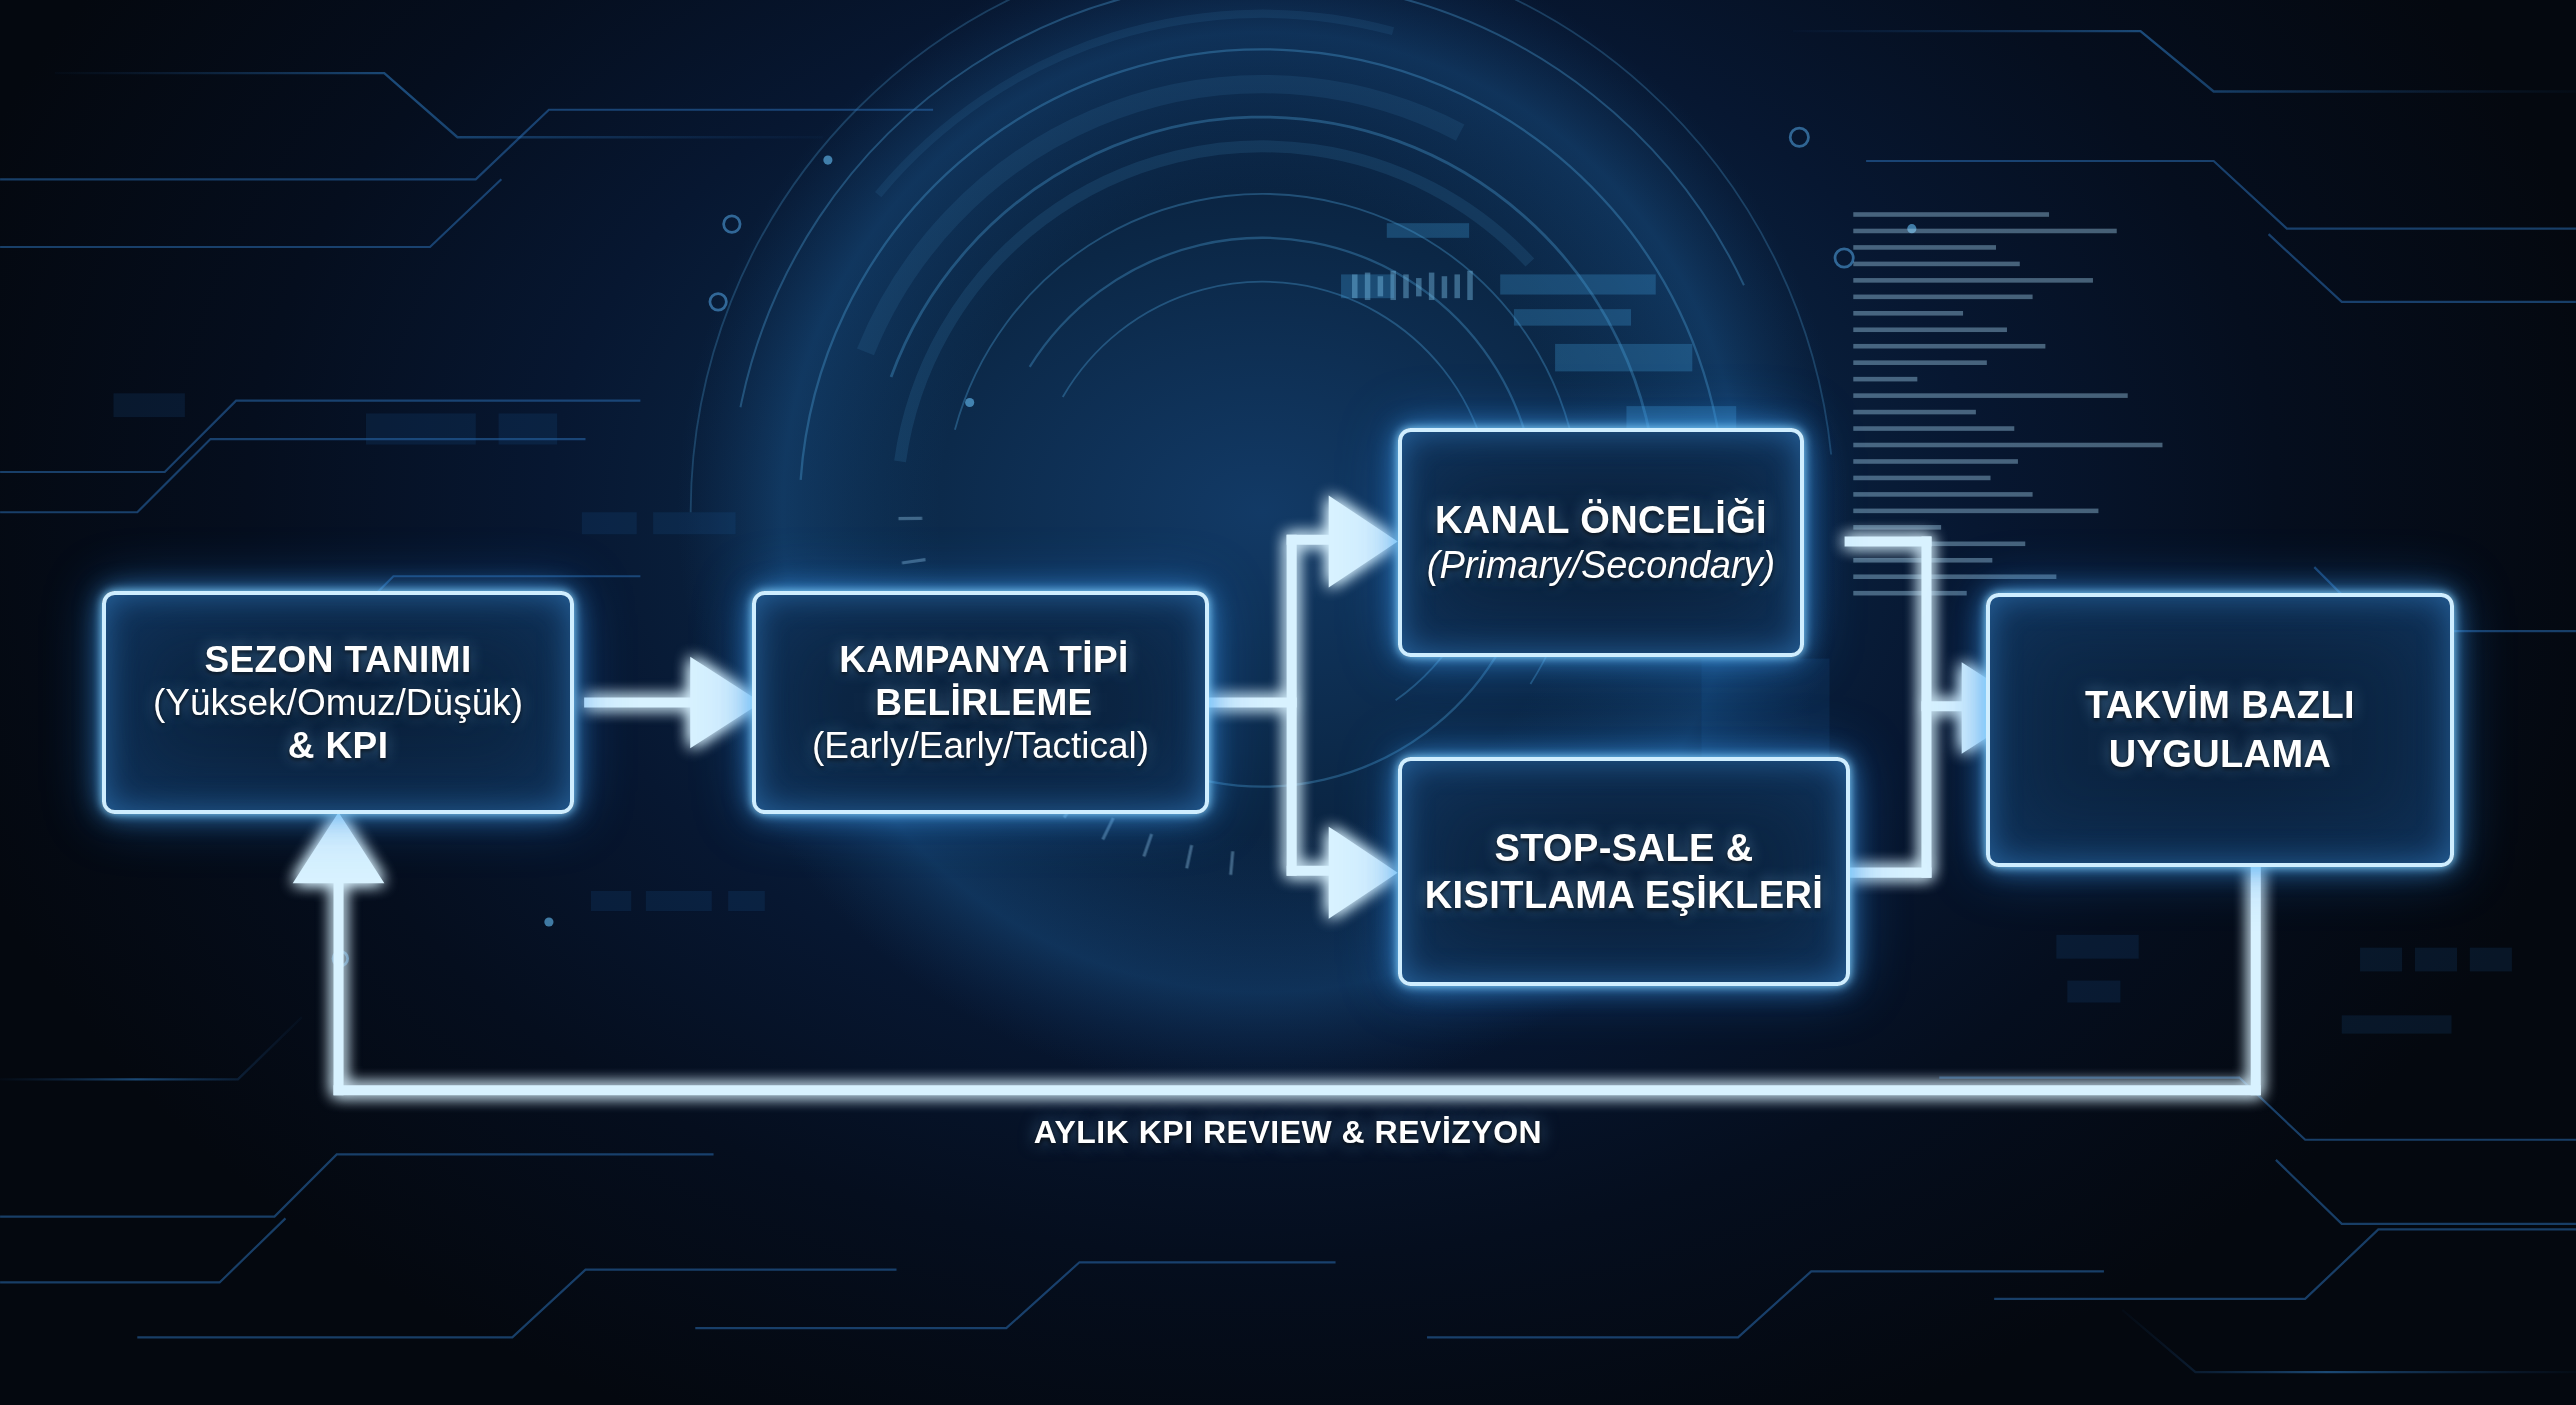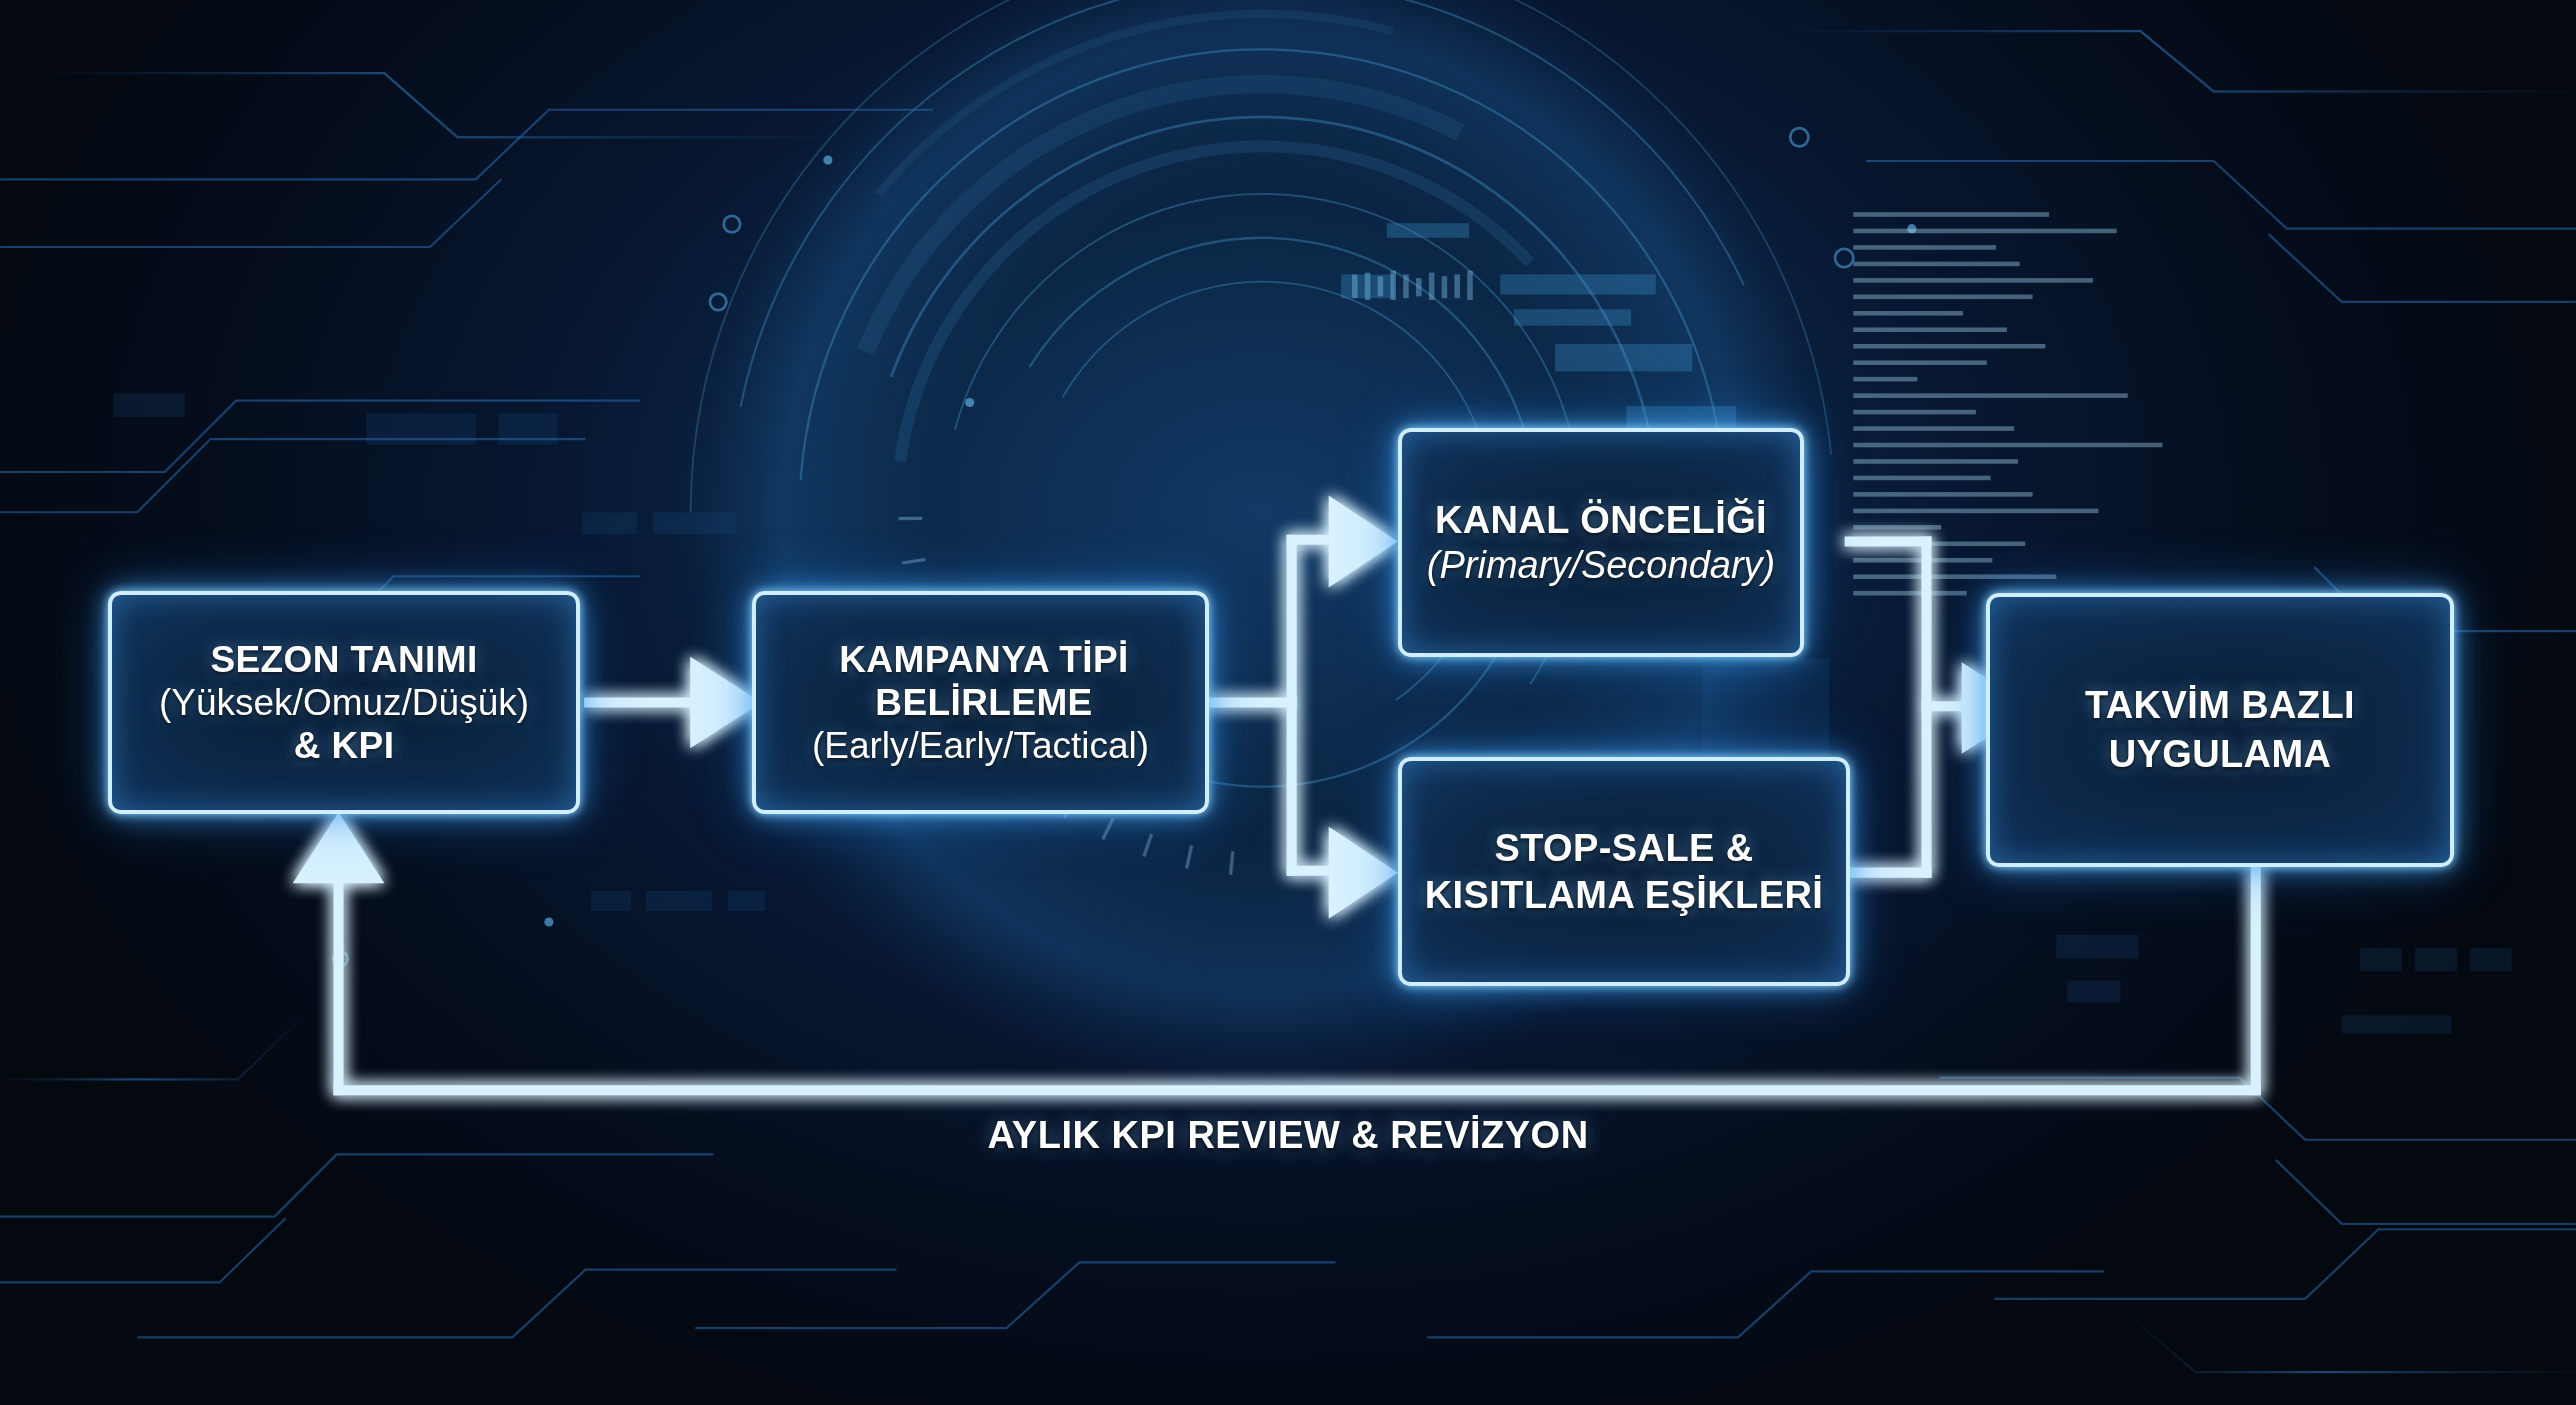--- a/index.html
+++ b/index.html
@@ -55,21 +55,21 @@
     white-space: nowrap;
   }
   .node .l-reg {
     font-weight: normal;
     letter-spacing: 0px;
     text-shadow: 0 1.8px 4.6px rgba(0,0,0,0.72), 0 0 14.6px rgba(150,215,255,0.40);
     white-space: nowrap;
   }
 
   
-  #node-sezon     { left: 102px; top: 591px; width: 472px;  height: 223px; margin-left: 6px; }
+  #node-sezon     { left: 102px; top: 591px; width: 472px;  height: 223px; }
   #node-kampanya  { left: 752px; top: 591px; width: 457px;  height: 223px; }
   #node-kanal     { left: 1398px; top: 428px; width: 406px; height: 229px; }
   #node-stopsale  { left: 1398px; top: 757px; width: 452px; height: 229px; }
   #node-takvim    { left: 1986px; top: 593px; width: 468px; height: 274px; }
 
   #node-sezon .l-bold    { font-size: 37px; line-height: 1.17; }
   #node-sezon .l-reg     { font-size: 37px; line-height: 1.17; }
   #node-kampanya .l-bold { font-size: 37px; line-height: 1.17; margin-left: 7px; }
   #node-kampanya .l-reg  { font-size: 37px; line-height: 1.17; }
   #node-kanal .l-bold    { font-size: 38px; line-height: 1.18; }
@@ -78,21 +78,21 @@
   #node-takvim .l-bold   { font-size: 38px; line-height: 1.30; }
 
   
   #loop-caption {
     position: absolute;
     left: 0;
     top: 1114px;
     width: 2576px;
     text-align: center;
     color: #ffffff;
-    font-size: 38px;
+    font-size: 32px;
     font-weight: bold;
     letter-spacing: 0.5px;
     text-shadow: 0 1.8px 5.5px rgba(0,0,0,0.85), 0 0 16.5px rgba(130,200,255,0.5);
     z-index: 6;
   }
 </style>
 </head>
 <body>
 
 <div id="stage">

